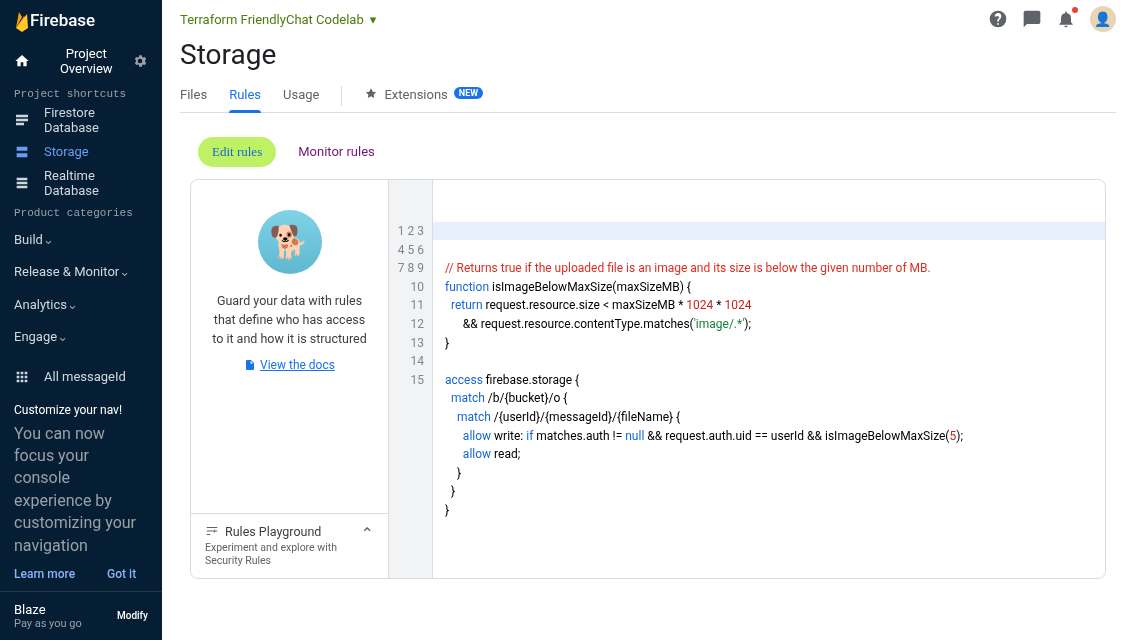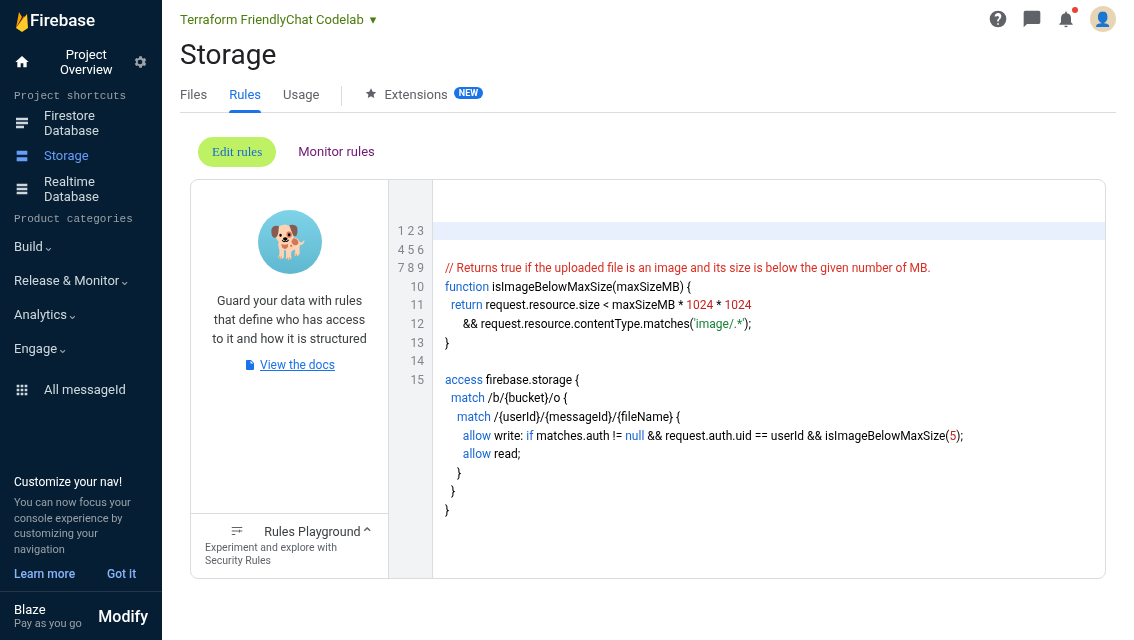--- a/index.html
+++ b/index.html
@@ -14,27 +14,27 @@
 .gear-btn { width: 26px; height: 26px; display: flex; align-items: center; justify-content: center; cursor: pointer; color: #9aa0a6; }
 .sidebar-section-label { color: #9aa0a6; font-size: 11px; padding: 8px 14px 4px; font-family: Liberation Mono, monospace; }
 .sidebar-item { display: flex; align-items: center; gap: 14px; padding: 0 14px; height: 33px; color: #cfd8dc; cursor: pointer; }
 .sidebar-item.active { color: #669df6; }
 .sidebar-item .icon { width: 16px; display: flex; justify-content: center; }
 .category-item { display: flex; align-items: center; justify-content: flex-start; padding: 0 12px 0 14px; height: 34px; color: #cfd8dc; cursor: pointer; }
 .category-item .chev { color: #9aa0a6; }
 .sidebar-spacer { flex: 1; }
 .customize-box { padding: 10px 14px; font-size: 12px; }
 .customize-title { font-weight: 400; margin-bottom: 6px; color: #fff; }
-.customize-desc { color: #9aa0a6; line-height: 1.4; margin-bottom: 10px; font-size: 11px; }
+.customize-desc { color: #9aa0a6; line-height: 1.4; margin-bottom: 10px; font-size: 16px; }
 .customize-links { display: flex; gap: 32px; }
 .customize-links span { color: #8ab4f8; cursor: pointer; font-weight: 500; }
 .plan-box { display: flex; align-items: center; justify-content: space-between; padding: 10px 14px; border-top: 1px solid #26364a; }
 .plan-name { color: #fff; font-size: 13px; }
 .plan-sub { color: #9aa0a6; font-size: 11px; }
-.modify-btn { color: #fff; font-size: 16px; font-weight: 500; cursor: pointer; }
+.modify-btn { color: #fff; font-size: 10px; font-weight: 500; cursor: pointer; }
 
 
 .main { flex: 1; display: flex; flex-direction: column; overflow: hidden; }
 .topbar { display: flex; align-items: center; justify-content: space-between; padding: 0 18px; height: 38px; }
 .project-dropdown { display: flex; align-items: center; gap: 6px; color: #4d7c0f; font-size: 13px; cursor: pointer; }
 .topbar-icons { display: flex; align-items: center; gap: 14px; color: #5f6368; }
 .topbar-icons .ticon { cursor: pointer; display:flex; align-items:center; position:relative; }
 .avatar { width: 26px; height: 26px; border-radius: 50%; background: #e8d5b5; display:flex; align-items:center; justify-content:center; font-size:14px; }
 .notif-dot { position:absolute; top:-2px; right:-2px; width:6px; height:6px; background:#ea4335; border-radius:50%; }
 
@@ -54,21 +54,21 @@
 .subtab.active { background:#bef264; color:#1967d2;font-family:Liberation Serif, serif; }
 
 .editor-card { border:1px solid #dadce0; border-radius:8px; display:flex; min-height: 400px; overflow:hidden; }
 .editor-left { width: 198px; border-right:1px solid #dadce0; display:flex; flex-direction:column; }
 .guard-box { flex:1; display:flex; flex-direction:column; align-items:center; padding: 30px 18px 20px; text-align:center; }
 .guard-img { width:64px; height:64px; border-radius:50%; background:linear-gradient(#7fd3e8,#5fb8d0); display:flex; align-items:center; justify-content:center; margin-bottom:18px; position:relative; }
 .guard-dog { font-size:32px; }
 .guard-text { font-size:12.5px; color:#3c4043; line-height:1.5; margin-bottom:10px; }
 .docs-link { color:#1a73e8; font-size:12px; text-decoration:underline; cursor:pointer; display:flex; align-items:center; gap:4px; }
 .playground { border-top:1px solid #dadce0; padding:10px 14px; display:flex; justify-content:space-between; align-items:flex-start; }
-.playground-title { font-size:12.5px; color:#3c4043; display:flex; align-items:center; gap:20px;justify-content:flex-end; }
+.playground-title { font-size:12.5px; color:#3c4043; display:flex; align-items:center; gap:6px; }
 .playground-sub { font-size:10.5px; color:#5f6368; margin-top:2px; line-height:1.3; }
 .playground-chev { color:#5f6368; cursor:pointer; }
 
 .editor-right { flex:1; display:flex; font-family: 'Roboto Mono', Menlo, monospace; font-size:12px; }
 .gutter { background:#f1f3f4; border-right:1px solid #dadce0; padding:42px 8px 0; text-align:right; color:#80868b; line-height:1.55; user-select:none; width:44px; }
 .code { padding:42px 12px 0; line-height:1.55; white-space:pre; flex:1; position:relative; }
 .code-hl { position:absolute; left:0; right:0; top:42px; height:18px; background:#e8f0fe; z-index:0; }
 .code pre { position:relative; z-index:1; }
 .c-comment { color:#d93025; }
 .c-kw { color:#1967d2; }

